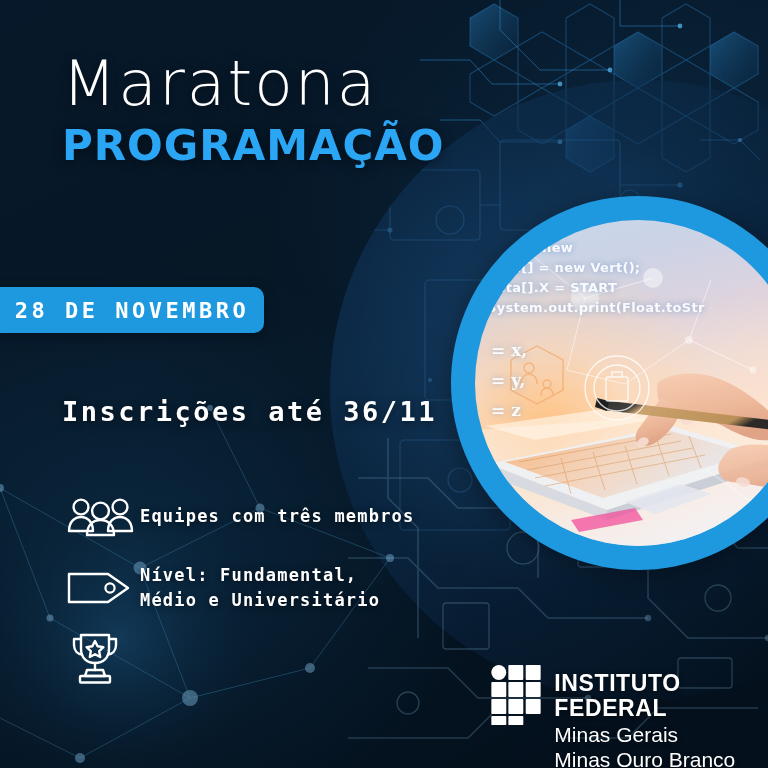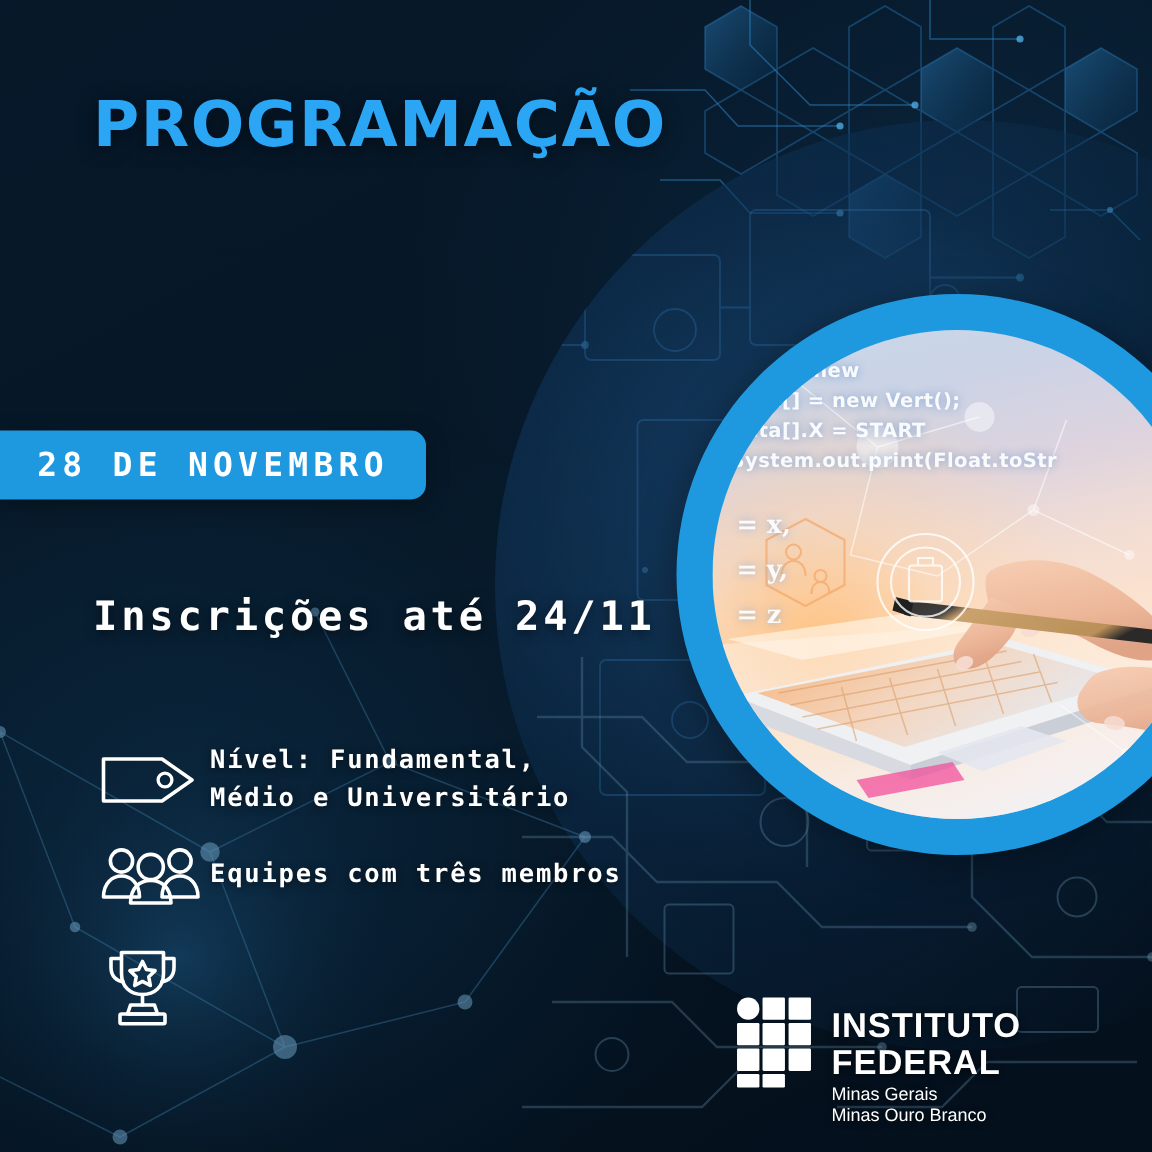--- a/index.html
+++ b/index.html
@@ -57,21 +57,21 @@
     margin-top:10px;
     font-family:"DejaVu Sans", sans-serif;
     font-size:42px; line-height:1.0; font-weight:700;
     color:#2BA6F5; letter-spacing:1px;
     text-shadow:0 2px 12px rgba(0,0,0,.5);
   }
 
   
   .date-banner{
     position:absolute; left:0; top:287px; z-index:7;
-    width:284px; height:46px;
+    width:264px; height:46px;
     background:#1E99DF;
     border-radius:0 10px 10px 0;
     display:flex; align-items:center; justify-content:center;
     box-shadow:0 3px 14px rgba(0,0,0,.35);
   }
   .date-banner span{
     color:#ffffff; font-size:22px; font-weight:700;
     letter-spacing:3.5px;
     font-family:"DejaVu Sans Mono", monospace;
   }
@@ -150,21 +150,21 @@
     display:flex; align-items:flex-start; gap:13px;
   }
   .if-text{ padding-top:11px; }
   .if-t1{
     color:#ffffff; font-family:"Liberation Sans", sans-serif;
     font-size:23px; font-weight:700; letter-spacing:.6px; line-height:1.1;
     text-shadow:0 1px 5px rgba(0,0,0,.6);
   }
   .if-t2, .if-t3{
     color:#ffffff; font-family:"Liberation Sans", sans-serif;
-    font-size:12px; font-weight:400; line-height:1.22;
+    font-size:21px; font-weight:400; line-height:1.22;
     text-shadow:0 1px 5px rgba(0,0,0,.6);
   }
 </style>
 </head>
 <body>
 
 <div class="poster">
 
   <svg class="bg-layer" width="768" height="768" viewBox="0 0 768 768">
     <defs>
@@ -302,59 +302,60 @@
       <circle cx="350" cy="300" r="5"></circle>
       <circle cx="430" cy="190" r="4"></circle>
       <circle cx="90" cy="250" r="3.5"></circle>
       <circle cx="120" cy="390" r="5"></circle>
       <circle cx="250" cy="40" r="3"></circle>
       <circle cx="0" cy="330" r="3"></circle>
     </g>
   </svg>
 
   <div class="title-wrap">
+    <div class="title-main">Maratona</div>
     <div class="title-sub">PROGRAMAÇÃO</div>
   </div>
 
   <div class="date-banner">
     <span>28 DE NOVEMBRO</span>
   </div>
 
-  <div class="deadline">Inscrições até 24/11</div>
+  <div class="deadline">Inscrições até 36/11</div>
 
   <div class="features">
-
-    <div class="feature" id="f-level">
-      <span class="ico">
-        <svg width="66" height="40" viewBox="0 0 66 40">
-          <path d="M3,6 L42,6 L62,20 L42,34 L3,34 Z" fill="none" stroke="#ffffff" stroke-width="2.4" stroke-linejoin="round"></path>
-          <circle cx="44" cy="20" r="4.6" fill="none" stroke="#ffffff" stroke-width="2.2"></circle>
-        </svg>
-      </span>
-      <span class="txt">
-        <span>Nível: Fundamental,</span>
-        <span class="l2">Médio e Universitário</span>
-      </span>
-    </div>
 
     <div class="feature" id="f-teams">
       <span class="ico">
         <svg width="70" height="42" viewBox="0 0 70 42">
           <g fill="none" stroke="#ffffff" stroke-width="2.4" stroke-linejoin="round" stroke-linecap="round">
             <circle cx="15" cy="12" r="7.4"></circle>
             <path d="M3,36 C3,26.5 9,22 15,22 C21,22 27,26.5 27,36 Z"></path>
             <circle cx="54" cy="12" r="7.4"></circle>
             <path d="M42,36 C42,26.5 48,22 54,22 C60,22 66,26.5 66,36 Z"></path>
             <circle cx="34.5" cy="16" r="8.4"></circle>
             <path d="M21,40 C21,29.5 27.5,25 34.5,25 C41.5,25 48,29.5 48,40 Z"></path>
           </g>
         </svg>
       </span>
       <span class="txt">
         <span>Equipes com três membros</span>
+      </span>
+    </div>
+
+    <div class="feature" id="f-level">
+      <span class="ico">
+        <svg width="66" height="40" viewBox="0 0 66 40">
+          <path d="M3,6 L42,6 L62,20 L42,34 L3,34 Z" fill="none" stroke="#ffffff" stroke-width="2.4" stroke-linejoin="round"></path>
+          <circle cx="44" cy="20" r="4.6" fill="none" stroke="#ffffff" stroke-width="2.2"></circle>
+        </svg>
+      </span>
+      <span class="txt">
+        <span>Nível: Fundamental,</span>
+        <span class="l2">Médio e Universitário</span>
       </span>
     </div>
 
     <div class="feature">
       <span class="ico">
         <svg width="58" height="56" viewBox="0 0 58 56">
           <g fill="none" stroke="#ffffff" stroke-width="2.4" stroke-linejoin="round" stroke-linecap="round">
             <path d="M15,5 L43,5 L43,19 C43,28 37,33 29,33 C21,33 15,28 15,19 Z"></path>
             <path d="M15,9 L8,9 L8,15 C8,21 12,24 16,24.5"></path>
             <path d="M43,9 L50,9 L50,15 C50,21 46,24 42,24.5"></path>

